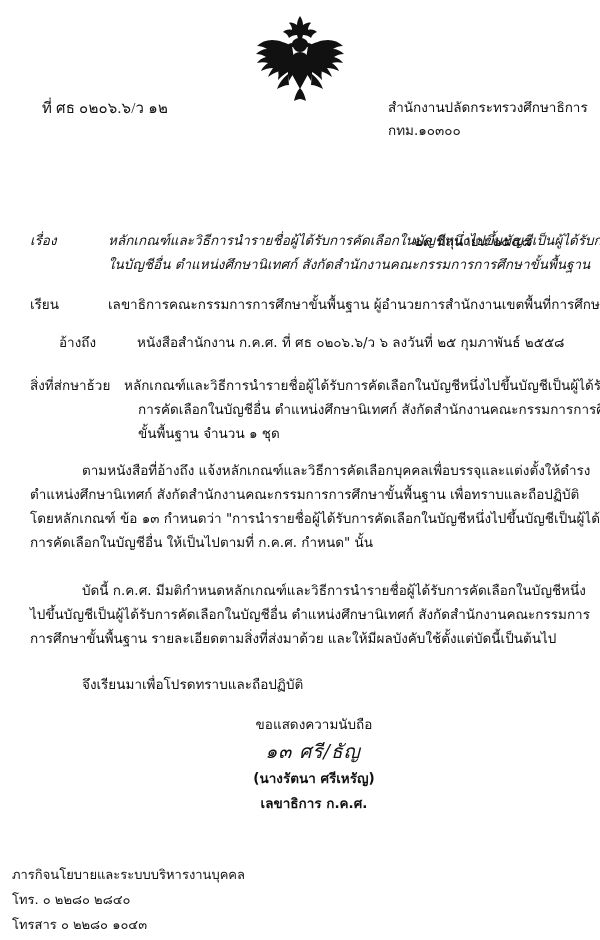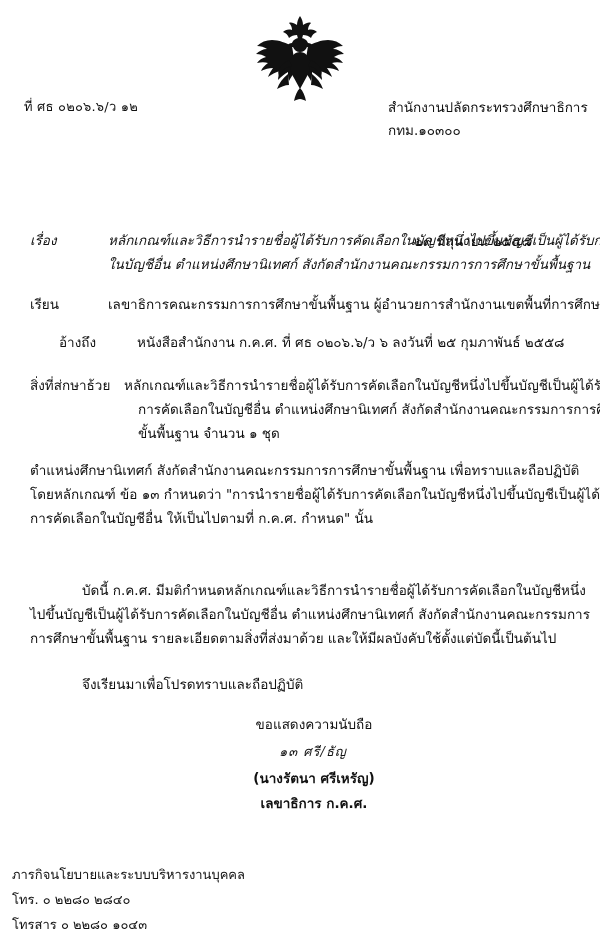--- a/index.html
+++ b/index.html
@@ -33,24 +33,25 @@
   }
   .emblem {
     display: inline-block;
     width: 104px;
     height: 92px;
   }
 
   
   .doc-number {
     position: absolute;
-    left: 24px;
+    left: 42px;
     top: 96px;
-    font-size: 13px;
+    font-size: 15px;
     letter-spacing: 0.2px;
+    font-family: Liberation Serif, serif;
   }
   .office-block {
     position: absolute;
     left: 388px;
     top: 96px;
     font-size: 13.5px;
     line-height: 23px;
   }
   .office-block div { white-space: nowrap; }
 
@@ -119,21 +120,21 @@
     top: 712px;
     width: 600px;
     text-align: center;
     font-size: 13.5px;
     line-height: 25px;
   }
   .sign-respect { padding-left: 28px; }
   .signature-script {
     font-family: "DejaVu Serif", serif;
     font-style: italic;
-    font-size: 13px;
+    font-size: 19px;
     letter-spacing: 1px;
     padding-left: 26px;
     margin-top: 2px;
     margin-bottom: 2px;
   }
   .sign-name { font-weight: bold; padding-left: 28px; }
   .sign-title { font-weight: bold; padding-left: 28px; }
 
   
   .footer {
@@ -211,20 +212,21 @@
   <div class="row" id="row-encl">
     <span class="label">สิ่งที่ส่กษาธ้วย</span>
     <span class="value">
       <span class="ln ind1">หลักเกณฑ์และวิธีการนำรายชื่อผู้ได้รับการคัดเลือกในบัญชีหนึ่งไปขึ้นบัญชีเป็นผู้ได้รับ</span>
       <span class="ln ind2">การคัดเลือกในบัญชีอื่น ตำแหน่งศึกษานิเทศก์ สังกัดสำนักงานคณะกรรมการการศึกษา</span>
       <span class="ln ind2">ขั้นพื้นฐาน จำนวน ๑ ชุด</span>
     </span>
   </div>
 
   <div class="para" id="para-1">
+    <span class="ln indent">ตามหนังสือที่อ้างถึง แจ้งหลักเกณฑ์และวิธีการคัดเลือกบุคคลเพื่อบรรจุและแต่งตั้งให้ดำรง</span>
     <span class="ln">ตำแหน่งศึกษานิเทศก์ สังกัดสำนักงานคณะกรรมการการศึกษาขั้นพื้นฐาน เพื่อทราบและถือปฏิบัติ</span>
     <span class="ln">โดยหลักเกณฑ์ ข้อ ๑๓ กำหนดว่า "การนำรายชื่อผู้ได้รับการคัดเลือกในบัญชีหนึ่งไปขึ้นบัญชีเป็นผู้ได้รับ</span>
     <span class="ln">การคัดเลือกในบัญชีอื่น ให้เป็นไปตามที่ ก.ค.ศ. กำหนด" นั้น</span>
   </div>
 
   <div class="para" id="para-2">
     <span class="ln indent">บัดนี้ ก.ค.ศ. มีมติกำหนดหลักเกณฑ์และวิธีการนำรายชื่อผู้ได้รับการคัดเลือกในบัญชีหนึ่ง</span>
     <span class="ln">ไปขึ้นบัญชีเป็นผู้ได้รับการคัดเลือกในบัญชีอื่น ตำแหน่งศึกษานิเทศก์ สังกัดสำนักงานคณะกรรมการ</span>
     <span class="ln">การศึกษาขั้นพื้นฐาน รายละเอียดตามสิ่งที่ส่งมาด้วย และให้มีผลบังคับใช้ตั้งแต่บัดนี้เป็นต้นไป</span>
   </div>

